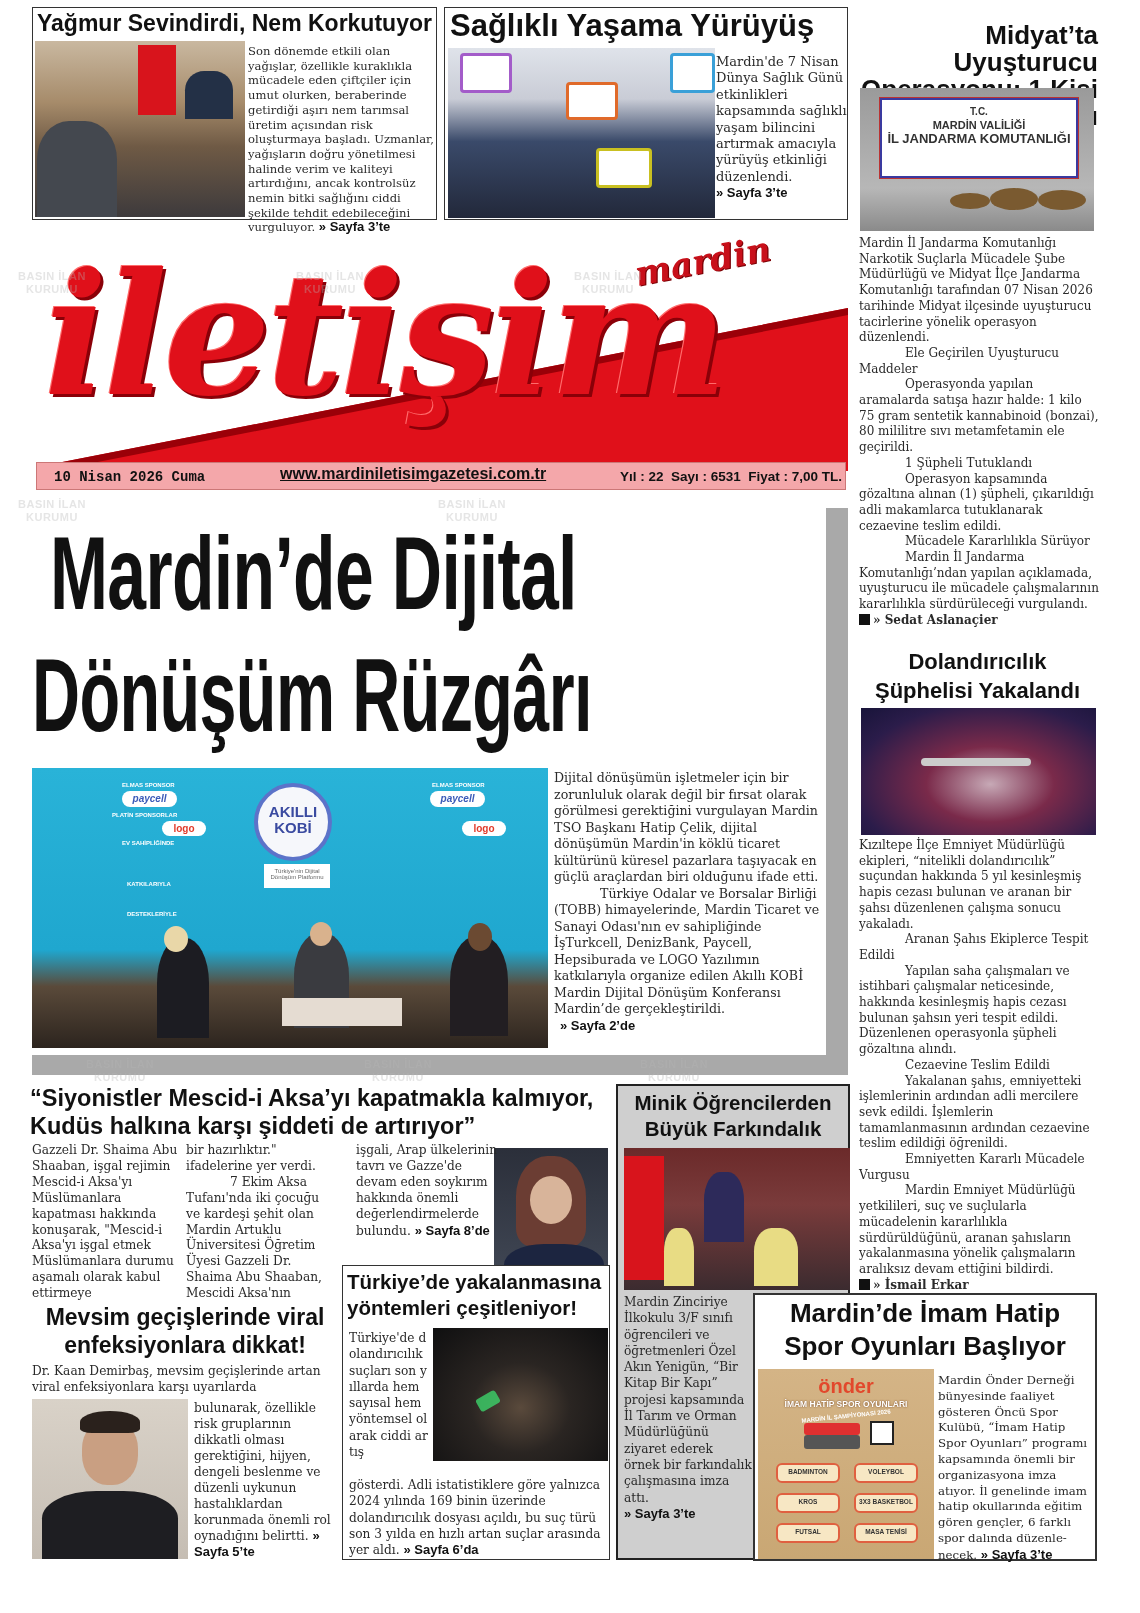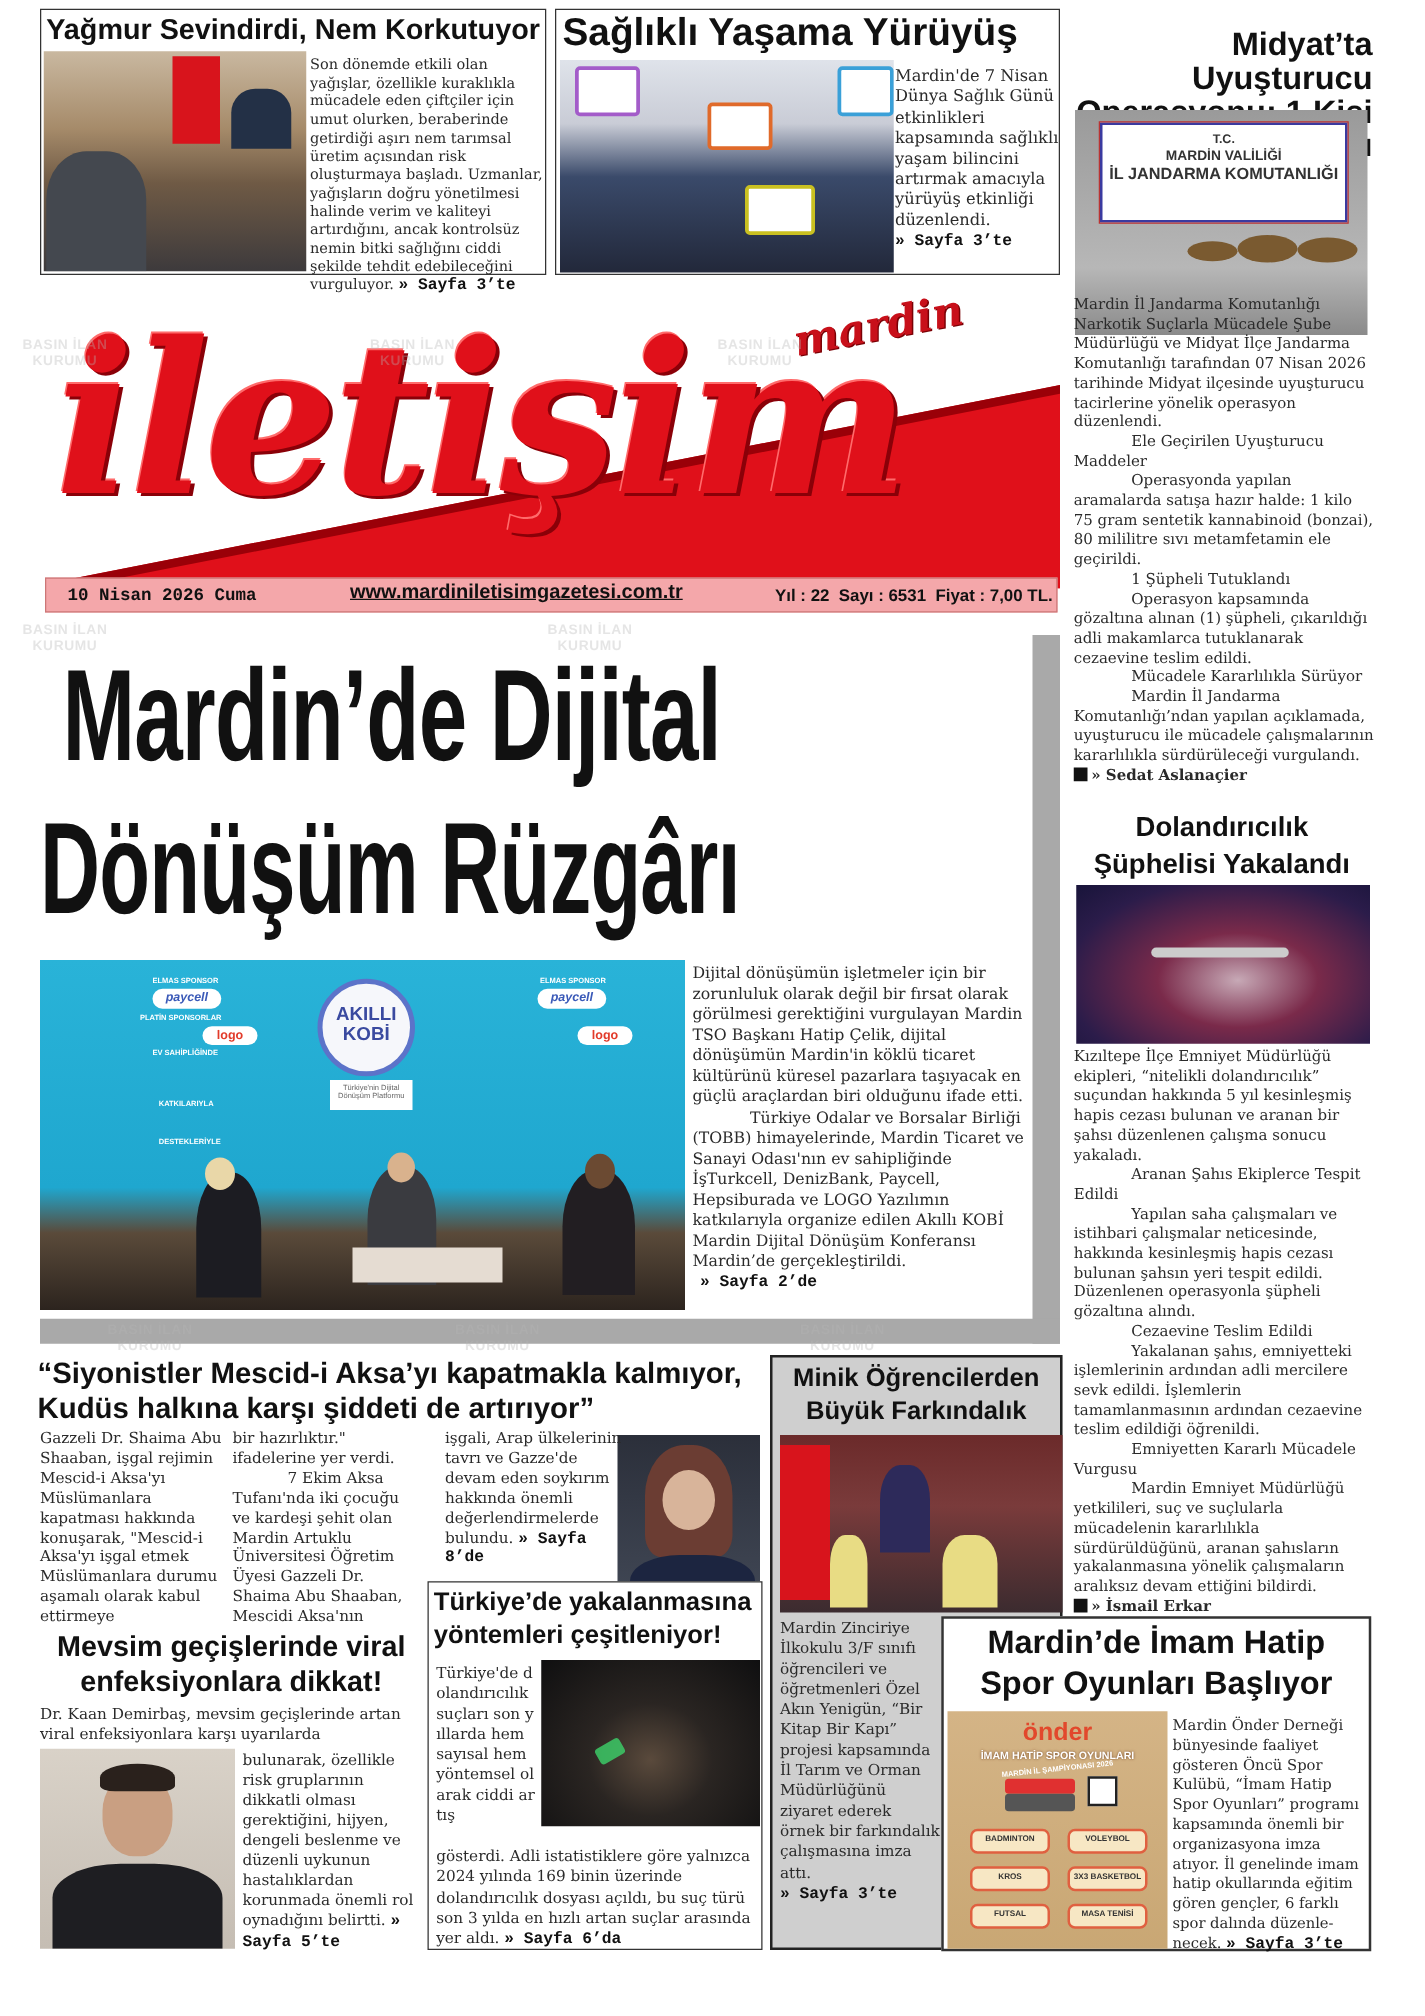--- a/index.html
+++ b/index.html
@@ -1,21 +1,21 @@
 <!DOCTYPE html>
 <html><head>
 <meta charset="utf-8">
 <style>
   * { box-sizing: border-box; margin: 0; padding: 0; }
   html, body { width: 1140px; height: 1613px; background: #ffffff; overflow: hidden; }
   body { position: relative; font-family: "DejaVu Serif", serif; color: #222; }
   .abs { position: absolute; }
   .hl { font-family: "Liberation Sans", sans-serif; font-weight: bold; color: #111; }
   .body-text { font-family: "DejaVu Serif", serif; font-size: 12.2px; line-height: 16.3px; color: #2a2a2a; }
-  .more { font-family: Liberation Mono, monospace; font-weight: bold; font-size: 13px; color: #111; }
+  .more { font-family: Liberation Sans, sans-serif; font-weight: bold; font-size: 13px; color: #111; }
   .box { position: absolute; border: 1.5px solid #333; background: #fff; }
   .photo { position: absolute; overflow: hidden; }
   .indent { display: inline-block; width: 46px; }
   .wm { position:absolute; font-family:"Liberation Sans",sans-serif; font-size:11px; font-weight:bold; color: rgba(180,180,180,0.35); letter-spacing:0.5px; line-height:13px; text-align:center; pointer-events:none; }
 </style>
 </head>
 <body>
 
 <div class="box" style="left:32px;top:7px;width:405px;height:213px;">
   <div class="hl abs" style="left:4px;top:2px;font-size:23px;white-space:nowrap;">Yağmur Sevindirdi, Nem Korkutuyor</div>
@@ -53,21 +53,21 @@
   <div class="abs" style="left:602px;top:8px;font-family:'DejaVu Serif',serif;font-style:italic;font-weight:bold;font-size:34px;color:#c8101a;transform:rotate(-11deg);text-shadow:1px 1px 0 #7a0005;">mardin</div>
 </div>
 
 <div class="abs" style="left:36px;top:462px;width:810px;height:28px;background:#f4a7aa;border:1px solid #c77;"></div>
 <div class="abs hl" style="left:54px;top:469px;font-size:14px;color:#111;font-family:Liberation Mono, monospace;">10 Nisan 2026 Cuma</div>
 <div class="abs hl" style="left:280px;top:465px;font-size:16px;color:#111;text-decoration:underline;">www.mardiniletisimgazetesi.com.tr</div>
 <div class="abs hl" style="left:620px;top:469px;font-size:13.5px;color:#111;white-space:pre;">Yıl : 22  Sayı : 6531  Fiyat : 7,00 TL.</div>
 
 <div class="abs" style="left:855px;top:5px;width:245px;height:640px;">
   <div class="hl" style="text-align:right;font-size:26px;line-height:27px;padding:0 2px;margin-top:17px;">Midyat’ta Uyuşturucu Operasyonu: 1 Kişi Tutuklandı</div>
-  <div class="photo" style="position:absolute;left:5px;top:83px;width:234px;height:180px;background:linear-gradient(180deg,#9a9a9a 0%,#b7b7b7 70%,#8a8a8a 100%);">
+  <div class="photo" style="position:absolute;left:5px;top:83px;width:234px;height:143px;background:linear-gradient(180deg,#9a9a9a 0%,#b7b7b7 70%,#8a8a8a 100%);">
     <div class="abs" style="left:20px;top:10px;width:198px;height:80px;background:#fff;border:2px solid #3a3aa0;outline:1px solid #b33;text-align:center;font-family:'Liberation Sans',sans-serif;font-weight:bold;color:#333;">
       <div style="font-size:10px;margin-top:6px;">T.C.</div>
       <div style="font-size:11px;margin-top:2px;">MARDİN VALİLİĞİ</div>
       <div style="font-size:13px;margin-top:0;">İL JANDARMA KOMUTANLIĞI</div>
     </div>
     <div class="abs" style="left:90px;top:105px;width:40px;height:16px;background:#7a5a30;border-radius:50%;"></div>
     <div class="abs" style="left:130px;top:100px;width:48px;height:22px;background:#7a5a30;border-radius:50%;"></div>
     <div class="abs" style="left:178px;top:102px;width:48px;height:20px;background:#7a5a30;border-radius:50%;"></div>
   </div>
   <div class="body-text abs" style="left:4px;top:231px;width:240px;font-size:12px;line-height:15.7px;">

